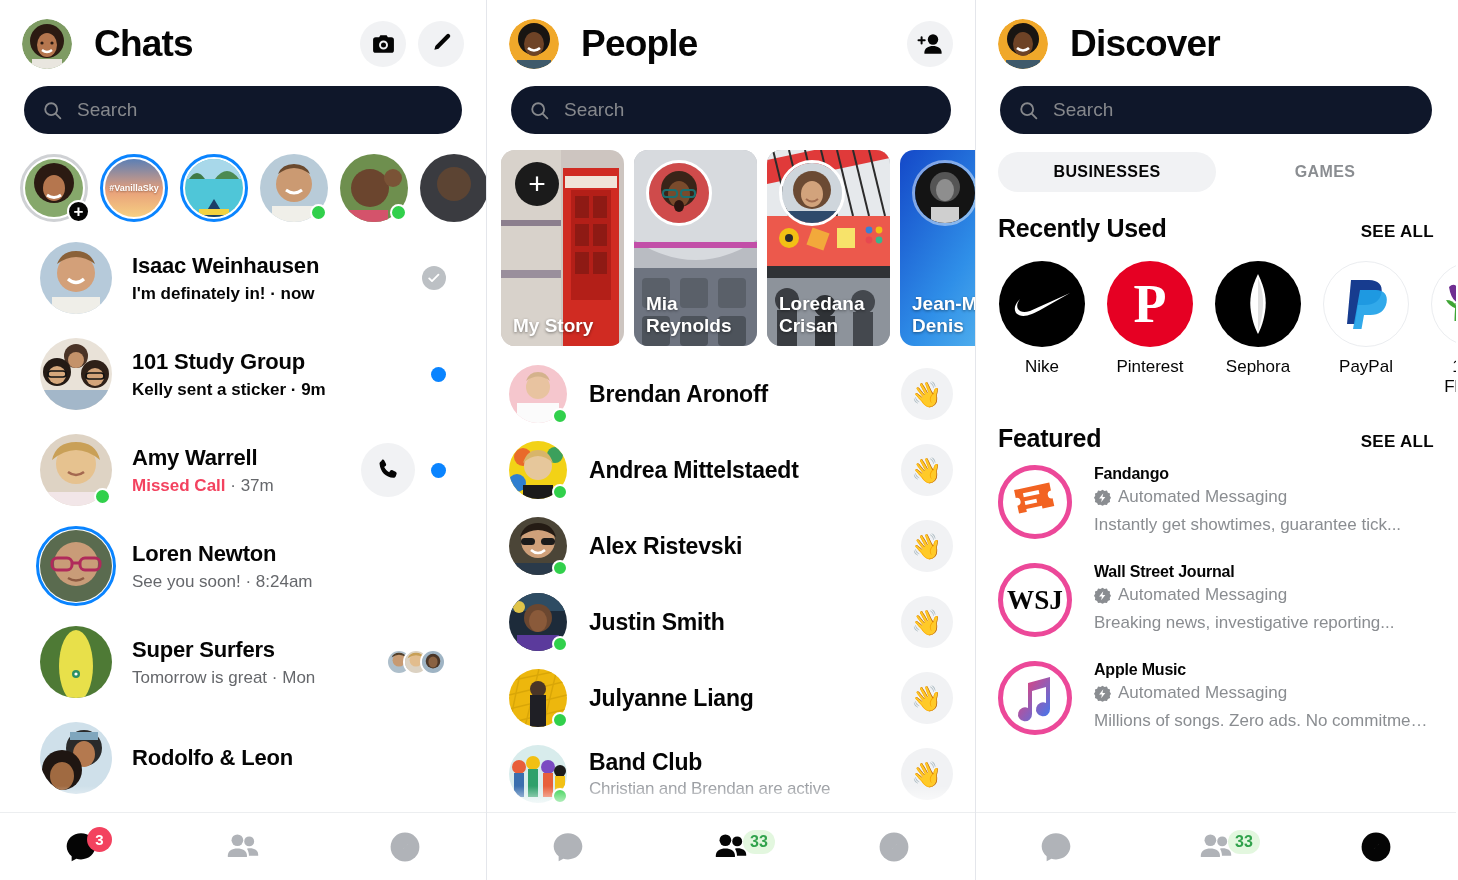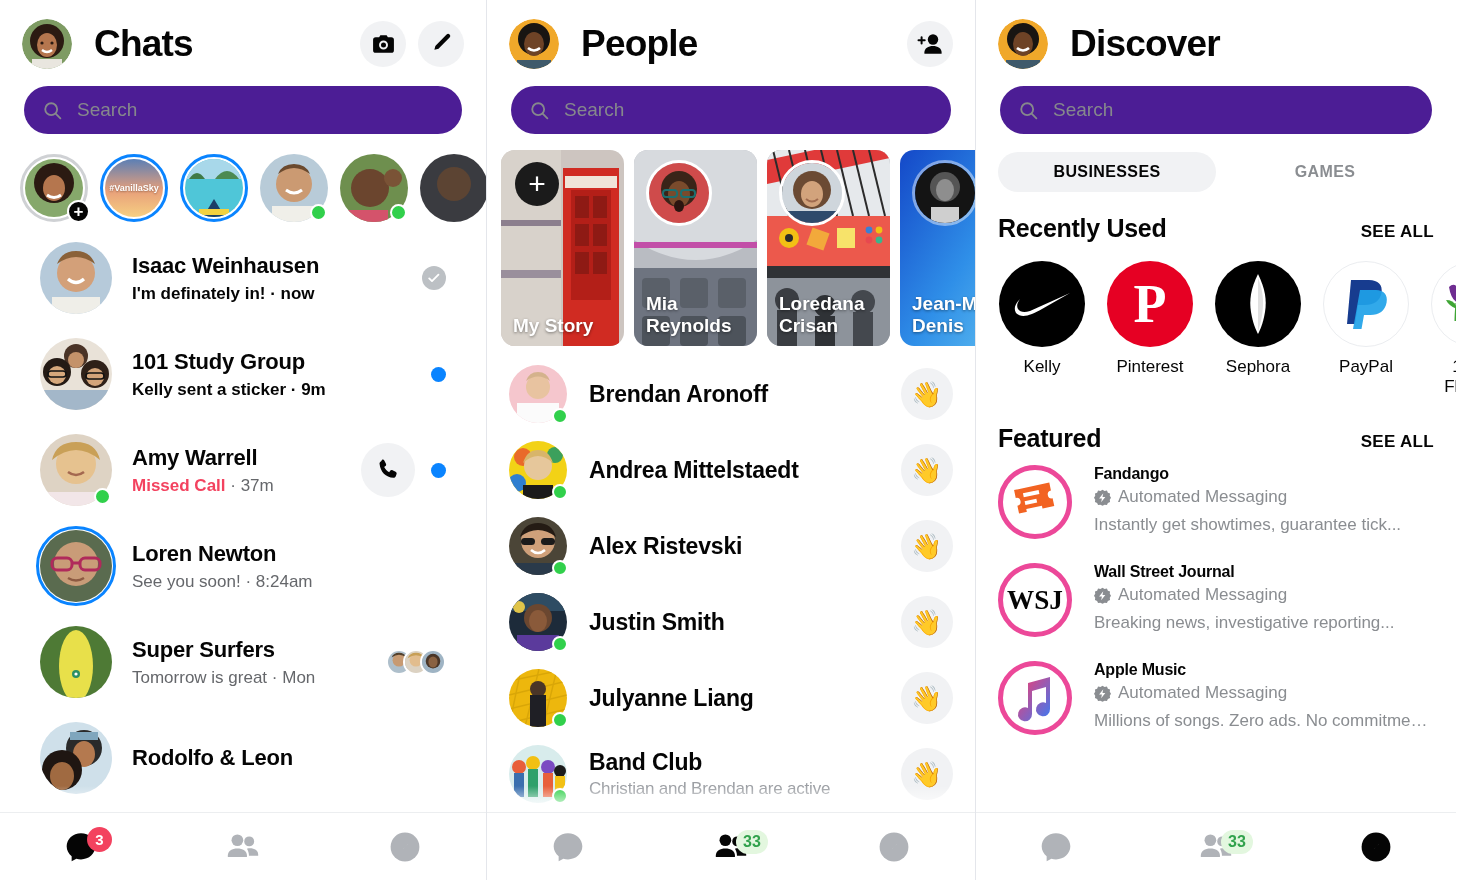--- a/index.html
+++ b/index.html
@@ -45,21 +45,21 @@
     width: 46px; height: 46px; border-radius: 50%;
     background: #f1f2f4;
     display: flex; align-items: center; justify-content: center;
     cursor: pointer;
   }
 
   
   .search-bar {
     margin: 4px 24px 0 24px;
     height: 48px; border-radius: 24px;
-    background: #4c1d95;
+    background: #0f172a;
     display: flex; align-items: center;
     padding: 0 18px; flex: 0 0 auto;
   }
   .search-ph { color: #86888c; font-size: 19px; margin-left: 14px; }
 
   
   .stories-row {
     display: flex; gap: 12px; align-items: center;
     padding: 20px 20px 8px 20px; flex: 0 0 auto;
     overflow: hidden;
@@ -157,21 +157,21 @@
   }
   .badge-red {
     position: absolute; top: 14px; left: 50%; margin-left: 6px;
     background: #f3425f; color: #fff;
     min-width: 25px; height: 25px; border-radius: 13px;
     font-size: 15px; font-weight: bold;
     display: flex; align-items: center; justify-content: center;
     padding: 0 5px;
   }
   .badge-green {
-    position: absolute; top: 17px; left: 50%; margin-left: 5px;
+    position: absolute; top: 17px; left: 50%; margin-left: 12px;
     background: #e3f7df; color: #31a24c;
     min-width: 32px; height: 24px; border-radius: 12px;
     font-size: 16px; font-weight: bold;
     display: flex; align-items: center; justify-content: center;
     padding: 0 6px;
   }
 
   
   .story-cards {
     display: flex; gap: 10px; padding: 16px 14px 10px 14px;
@@ -938,21 +938,21 @@
       <div class="see-all">SEE ALL</div>
     </div>
 
     <div class="biz-row">
       <div class="biz">
         <div class="logo" style="background:#000">
           <svg width="60" height="26" viewBox="0 0 60 26">
             <path d="M4 22 C 10 28 19 24 30 18 L58 2 L18 20 C 12 22 8 21 6 18 C 4.5 15.5 5 12 8 8 C 4 12 1 17 4 22 z" fill="#fff"></path>
           </svg>
         </div>
-        <div class="blabel">Kelly</div>
+        <div class="blabel">Nike</div>
       </div>
 
       <div class="biz">
         <div class="logo" style="background:#e60023">
           <svg width="52" height="62" viewBox="0 0 52 62">
             <text x="26" y="49" font-family="'Liberation Serif',serif" font-size="54" font-weight="bold" fill="#fff" text-anchor="middle">P</text>
           </svg>
         </div>
         <div class="blabel">Pinterest</div>
       </div>

